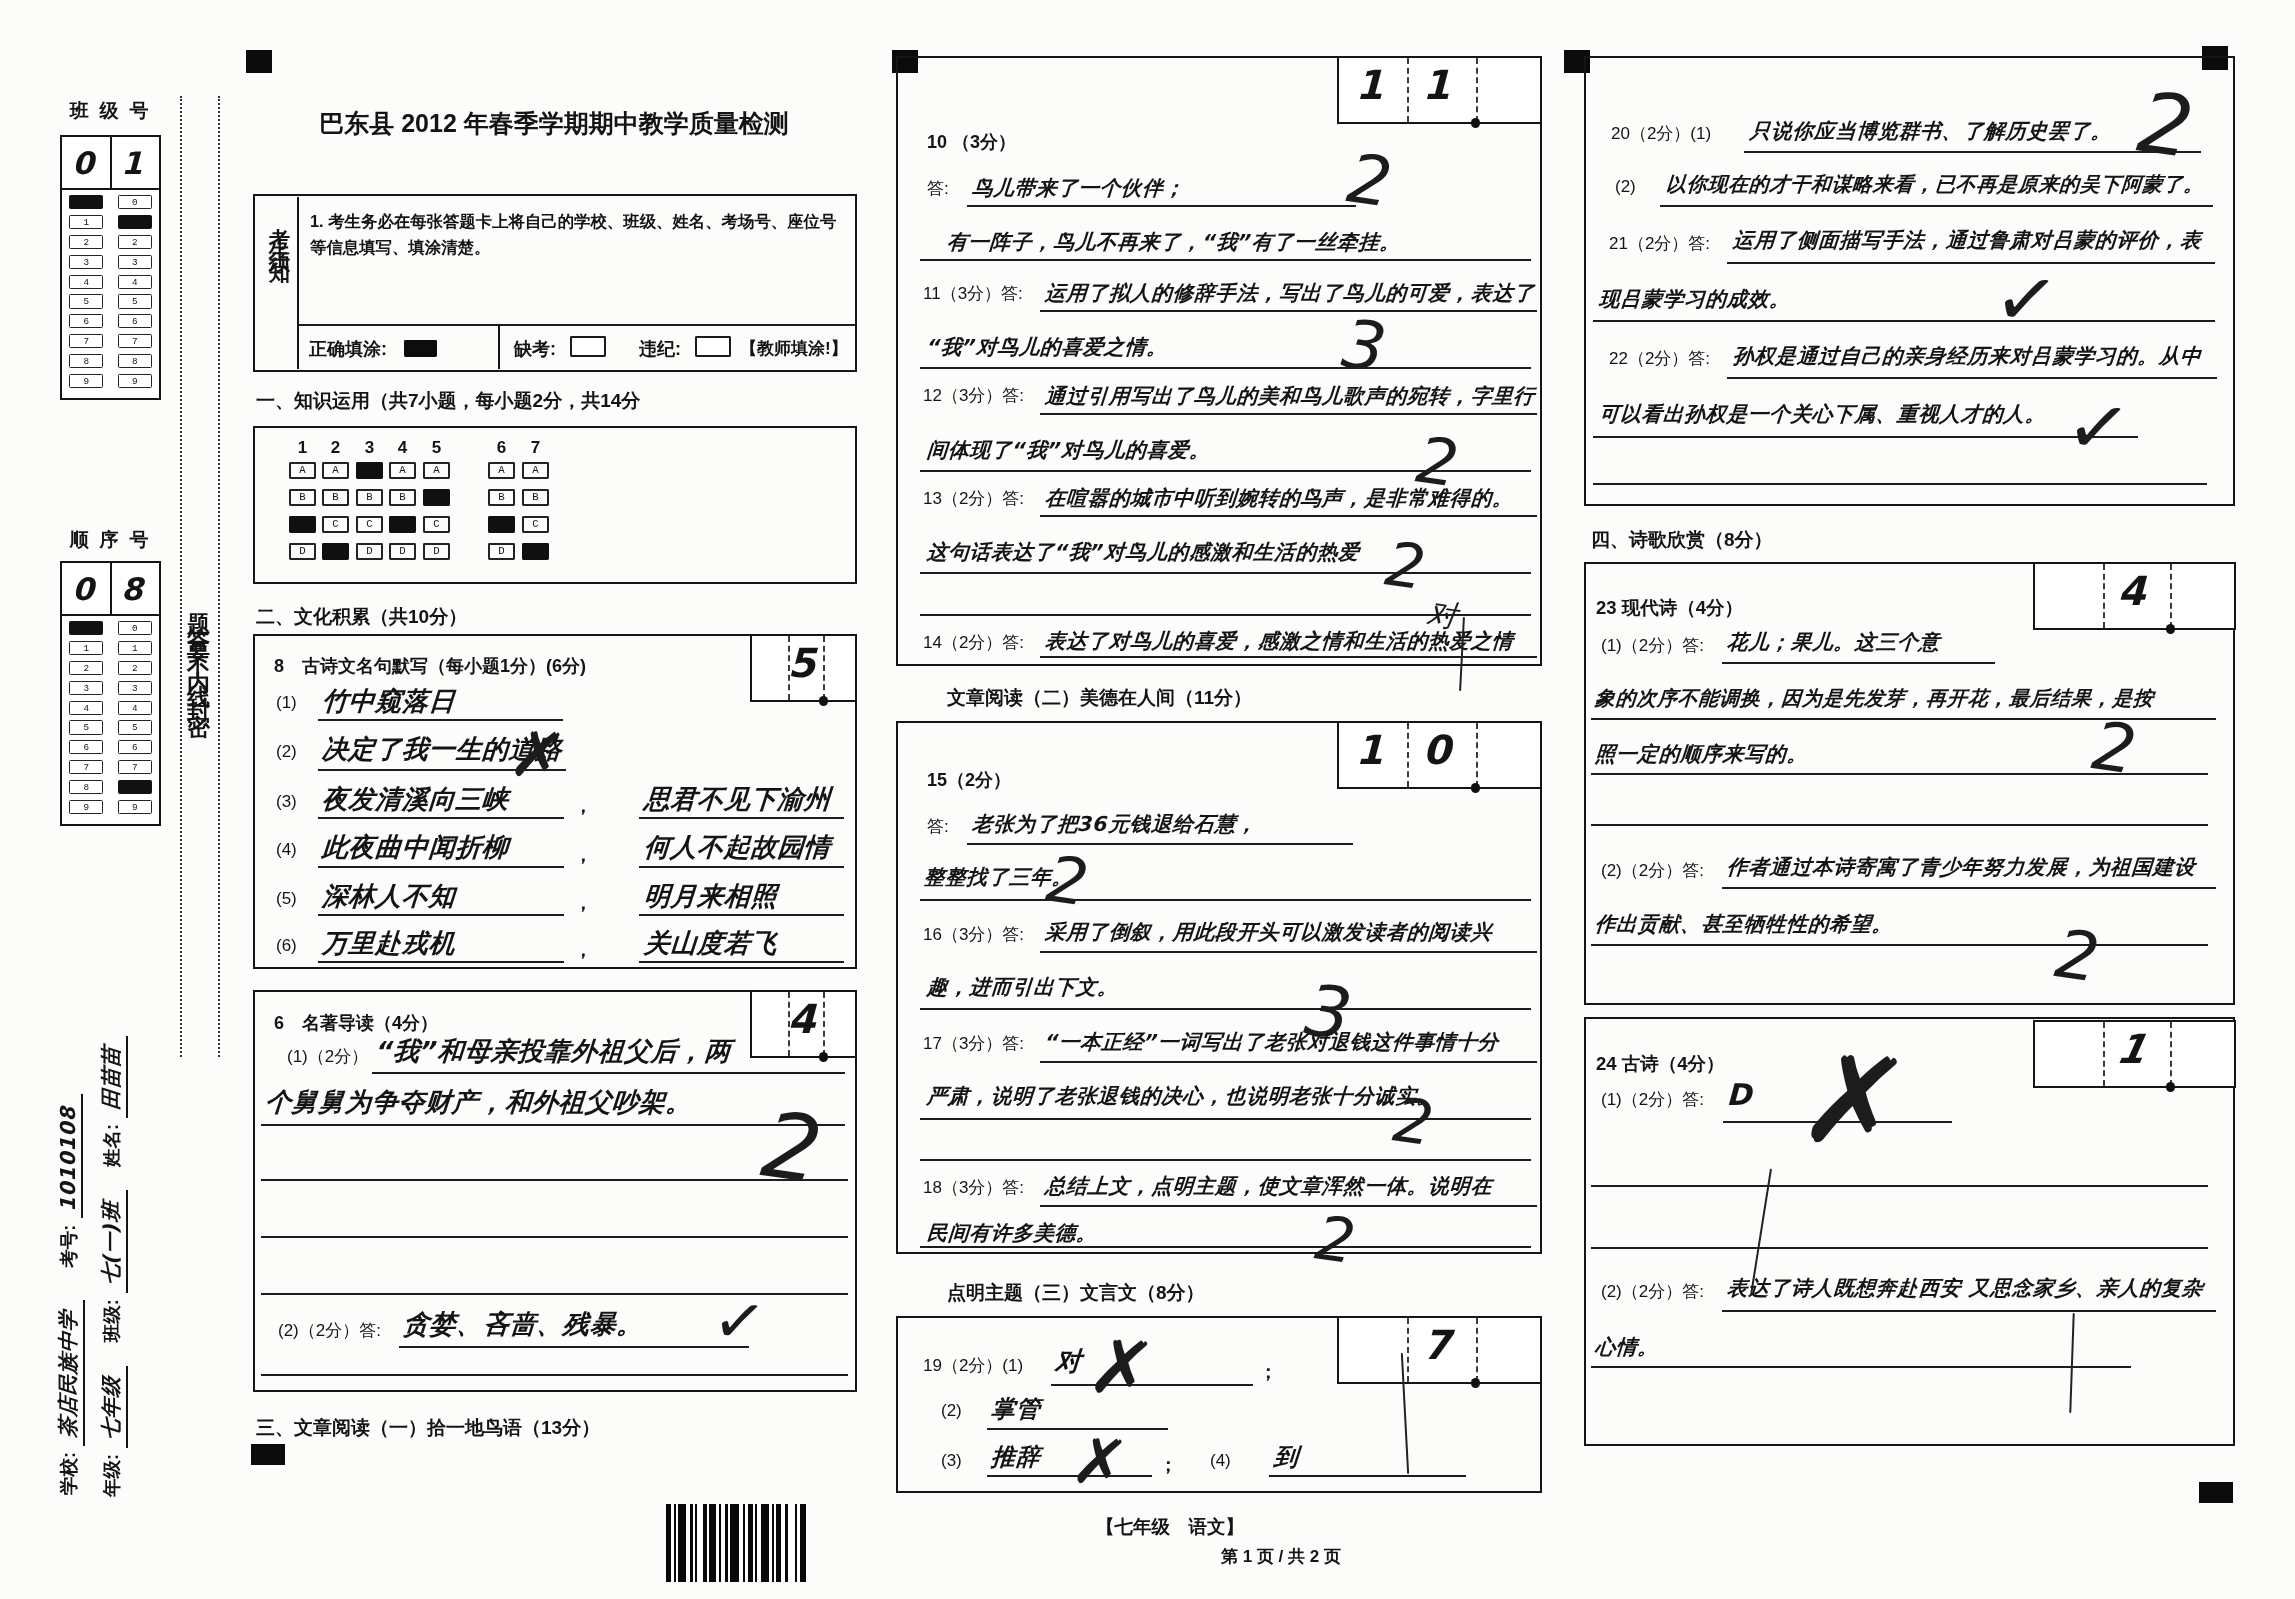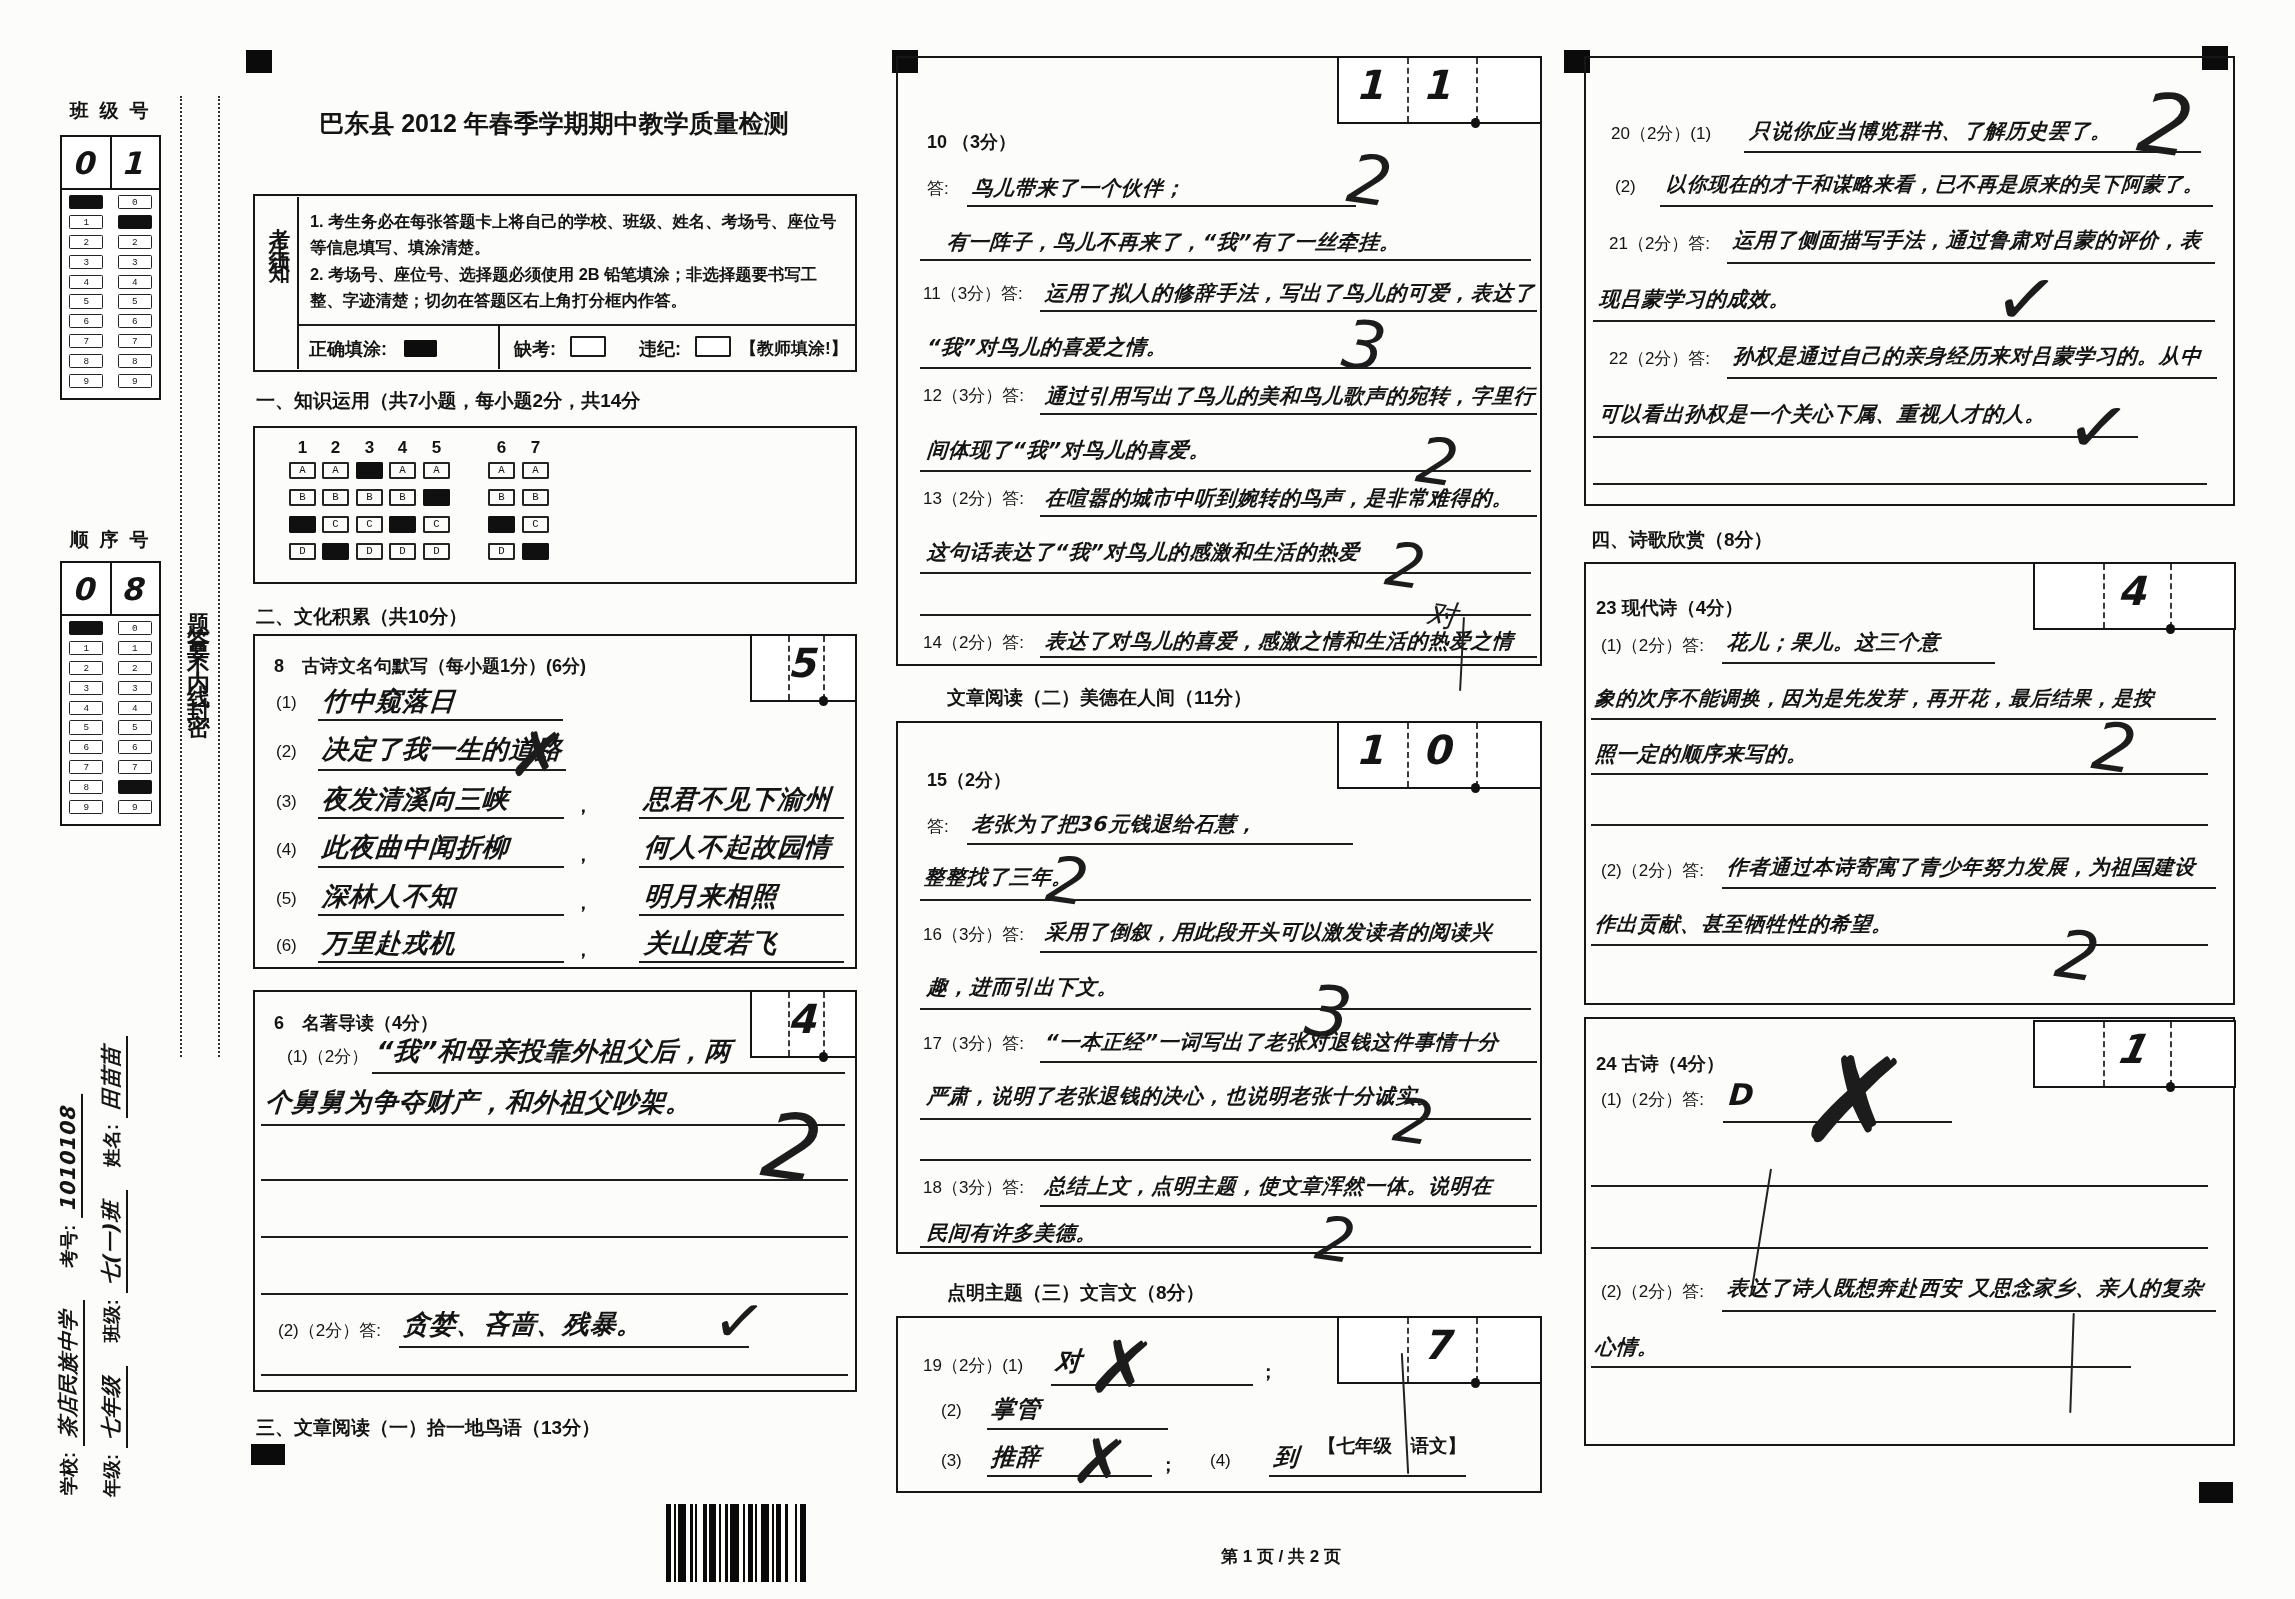--- a/index.html
+++ b/index.html
@@ -150,21 +150,20 @@
     <span style="margin-left:10px;">班级:</span><span class="uv hw-info">七(一)班</span>
     <span style="margin-left:10px;">姓名:</span><span class="uv hw-info">田苗苗</span>
   </div>
 
   <div class="print b" style="left:253px;top:107px;width:602px;text-align:center;font-size:25px;white-space:normal;">巴东县 2012 年春季学期期中教学质量检测</div>
 
   <div class="box" style="left:253px;top:194px;width:604px;height:178px;"></div>
   <div class="vsolid" style="left:297px;top:197px;height:172px;"></div>
   <div class="print b vert" style="left:265px;top:211px;font-size:21.4px;letter-spacing:11.4px;">考生须知</div>
   <div class="print" style="left:310px;top:208px;width:535px;font-size:16.4px;line-height:1.6;white-space:normal;font-weight:bold;">1. 考生务必在每张答题卡上将自己的学校、班级、姓名、考场号、座位号等信息填写、填涂清楚。</div>
-  <div class="print" style="left:310px;top:261px;width:535px;font-size:16.4px;line-height:1.6;white-space:normal;font-weight:bold;">2. 考场号、座位号、选择题必须使用 2B 铅笔填涂；非选择题要书写工整、字迹清楚；切勿在答题区右上角打分框内作答。</div>
   <div class="hline" style="left:297px;top:324px;width:560px;"></div>
   <div class="vsolid" style="left:498px;top:324px;height:45px;"></div>
   <div class="print b" style="left:309px;top:337px;font-size:18px;">正确填涂:</div>
   <div class="swatch" style="left:404px;top:340px;width:33px;height:17px;"></div>
   <div class="print b" style="left:514px;top:337px;font-size:18px;">缺考:</div>
   <div class="orect" style="left:570px;top:336px;width:36px;height:21.4px;"></div>
   <div class="print b" style="left:639px;top:337px;font-size:18px;">违纪:</div>
   <div class="orect" style="left:695px;top:336px;width:36px;height:21.4px;"></div>
   <div class="print b" style="left:740px;top:337px;font-size:17px;">【教师填涂!】</div>
 
@@ -482,17 +481,17 @@
       <div class="" style="width: 2px;"></div>
       <div class="bar" style="width: 5px;"></div>
       <div class="" style="width: 4px;"></div>
       <div class="bar" style="width: 3px;"></div>
       <div class="" style="width: 7px;"></div>
       <div class="bar" style="width: 2px;"></div>
       <div class="" style="width: 3px;"></div>
       <div class="bar" style="width: 6px;"></div>
       <div class="" style="width: 2px;"></div>
     </div>
-  <div class="print b" style="left:1096px;top:1433px;width:370px;text-align:right;font-size:18.5px;">【七年级　语文】</div>
+  <div class="print b" style="left:1096px;top:1514px;width:370px;text-align:left;font-size:18.5px;">【七年级　语文】</div>
   <div class="print b" style="left:1096px;top:1545px;width:370px;text-align:center;font-size:17px;">第 1 页 / 共 2 页</div>
 
 </div>
 
 
 </body></html>

